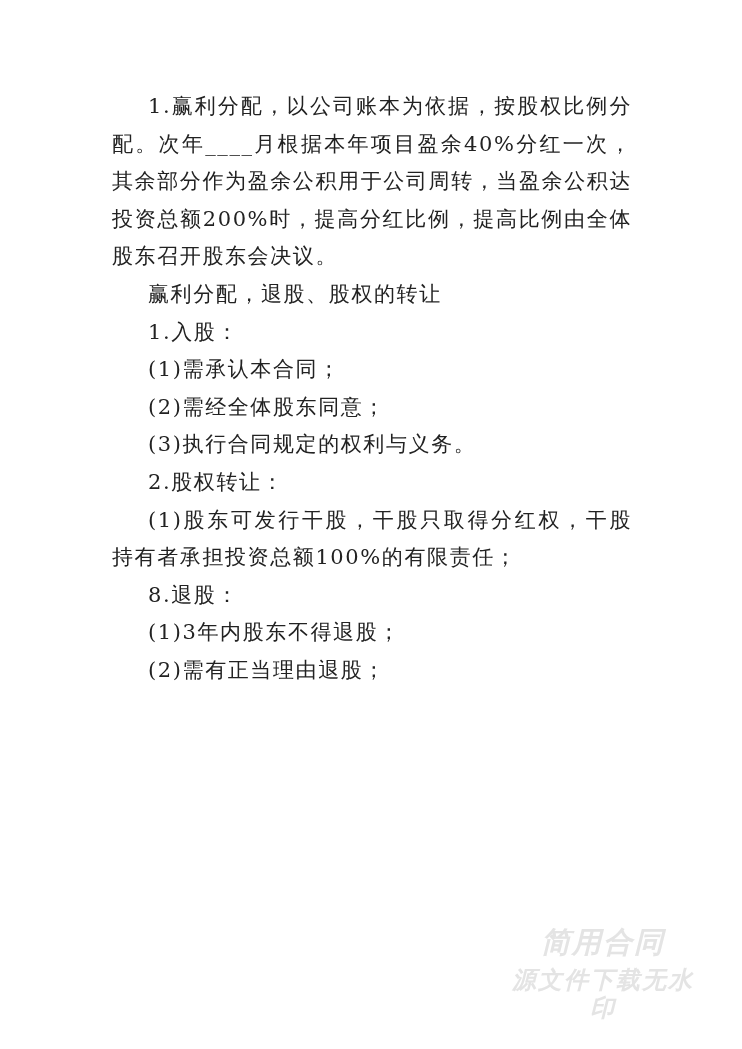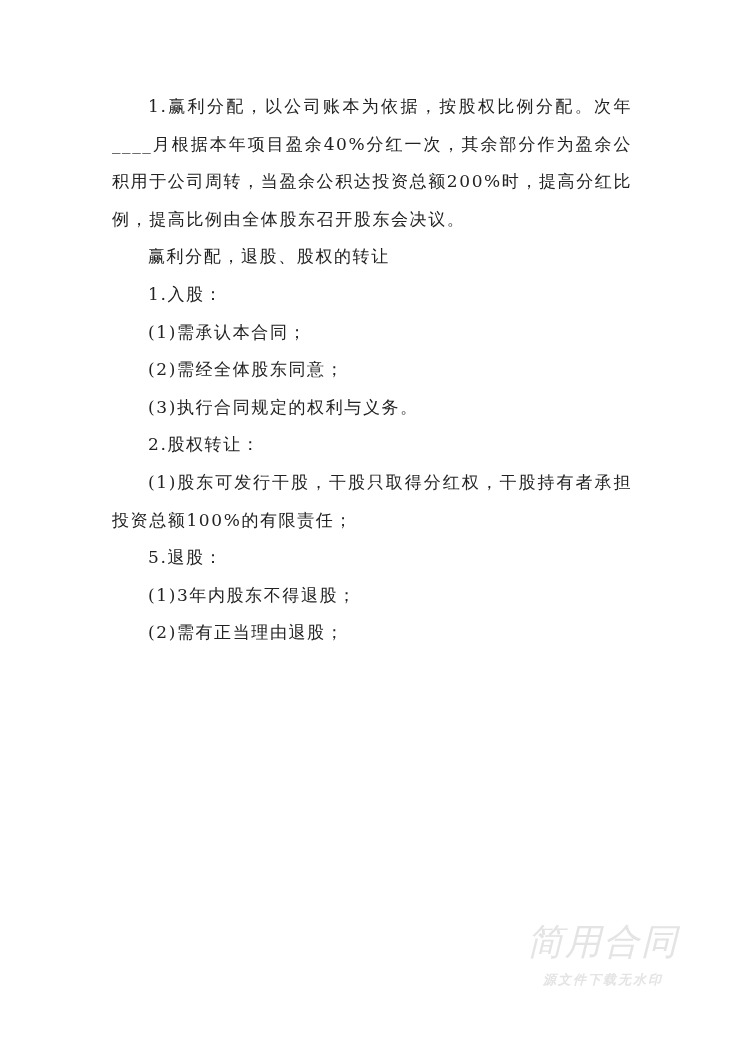--- a/index.html
+++ b/index.html
@@ -1,38 +1,38 @@
 <!DOCTYPE html>
 <html><head>
 <meta charset="utf-8">
 <style>
   html, body { margin:0; padding:0; background:#ffffff; }
   body { width:742px; height:1049px; position:relative; overflow:hidden;
          font-family:"DejaVu Serif","Liberation Serif",serif; color:#222; }
   .page { position:absolute; left:112px; top:88px; width:520px; }
-  .p { font-size:17px; line-height:37.6px; margin:0; letter-spacing:1.6px; text-align:justify; }
+  .p { font-size:21px; line-height:37.6px; margin:0; letter-spacing:1.6px; text-align:justify; }
   .ind { text-indent:36px; }
   .wm { position:absolute; left:508px; top:918px; width:190px; text-align:center;
         font-family:"DejaVu Sans","Liberation Sans",sans-serif; color:#e4e4e4; font-style:italic; }
-  .wm1 { font-size:36px; font-weight:normal; letter-spacing:2px; line-height:48px; }
-  .wm2 { font-size:13px; font-weight:bold; letter-spacing:2px; line-height:28px; }
+  .wm1 { font-size:29px; font-weight:bold; letter-spacing:2px; line-height:48px; }
+  .wm2 { font-size:24px; font-weight:bold; letter-spacing:2px; line-height:28px; }
 </style>
 </head>
 <body>
 
 <div class="page">
   <p class="p ind">1.赢利分配，以公司账本为依据，按股权比例分配。次年____月根据本年项目盈余40%分红一次，其余部分作为盈余公积用于公司周转，当盈余公积达投资总额200%时，提高分红比例，提高比例由全体股东召开股东会决议。</p>
   <p class="p ind">赢利分配，退股、股权的转让</p>
   <p class="p ind">1.入股：</p>
   <p class="p ind">(1)需承认本合同；</p>
   <p class="p ind">(2)需经全体股东同意；</p>
   <p class="p ind">(3)执行合同规定的权利与义务。</p>
   <p class="p ind">2.股权转让：</p>
   <p class="p ind">(1)股东可发行干股，干股只取得分红权，干股持有者承担投资总额100%的有限责任；</p>
-  <p class="p ind">5.退股：</p>
+  <p class="p ind">8.退股：</p>
   <p class="p ind">(1)3年内股东不得退股；</p>
   <p class="p ind">(2)需有正当理由退股；</p>
 </div>
 
 <div class="wm">
   <div class="wm1">简用合同</div>
   <div class="wm2">源文件下载无水印</div>
 </div>
 
 </body></html>

